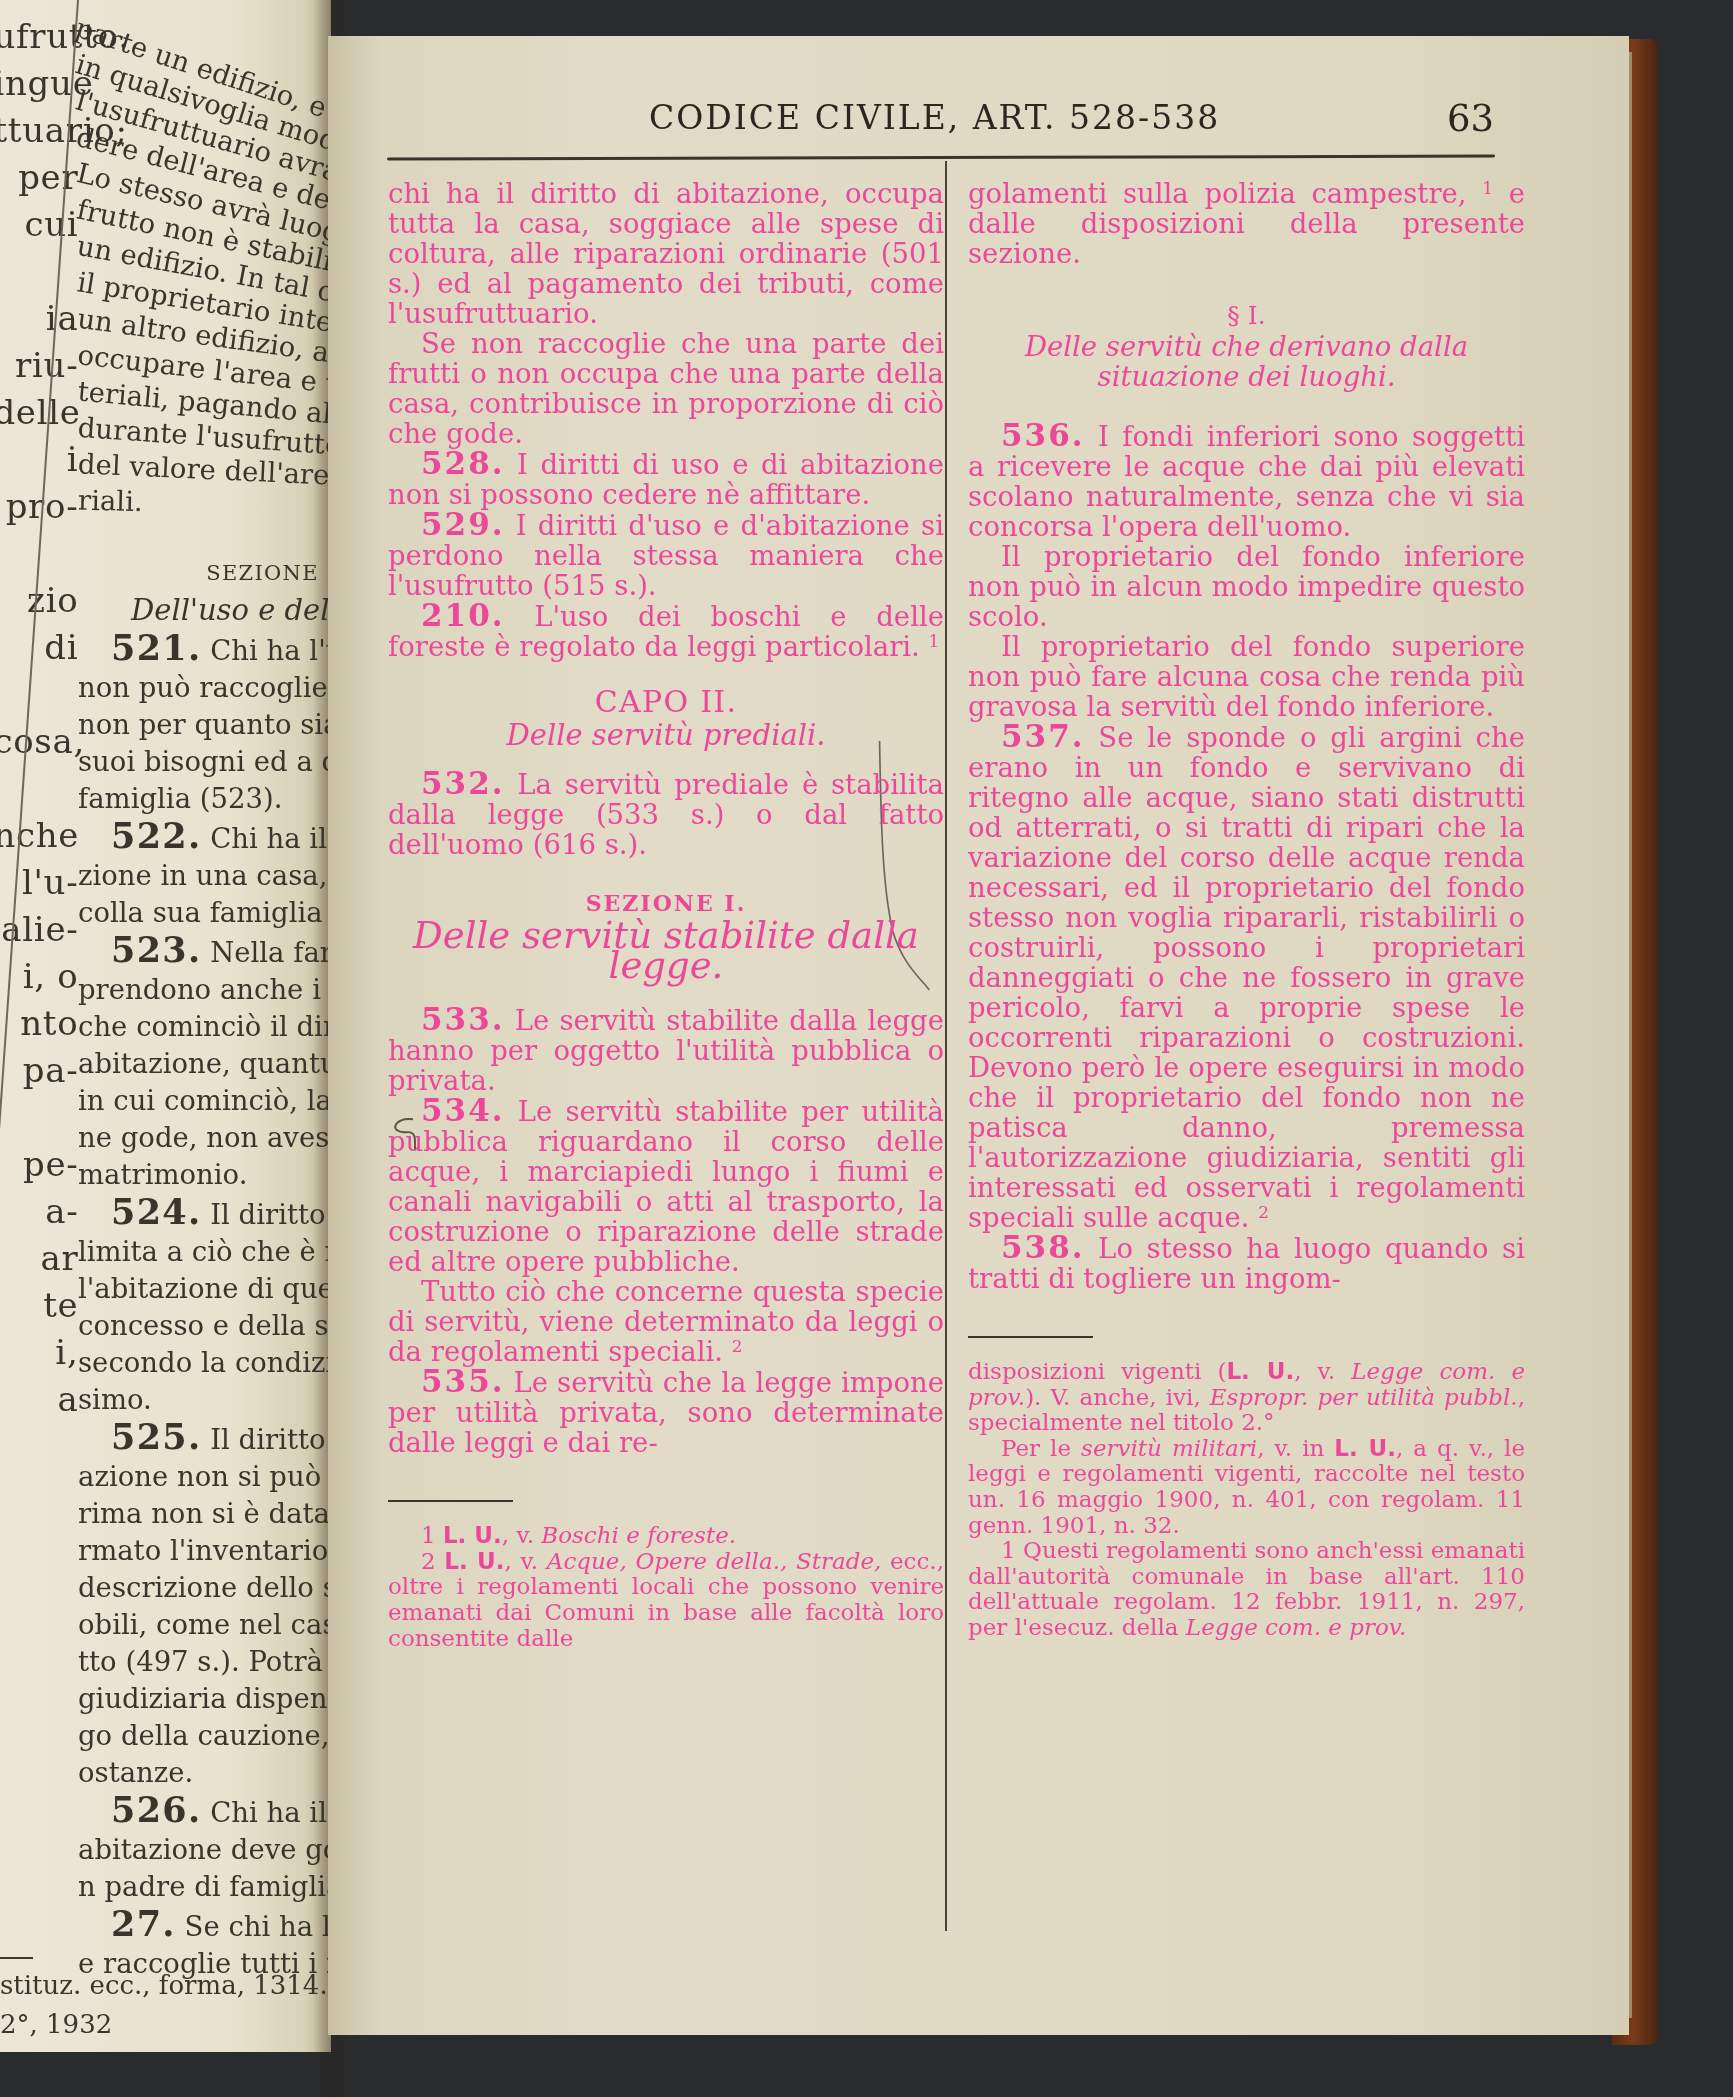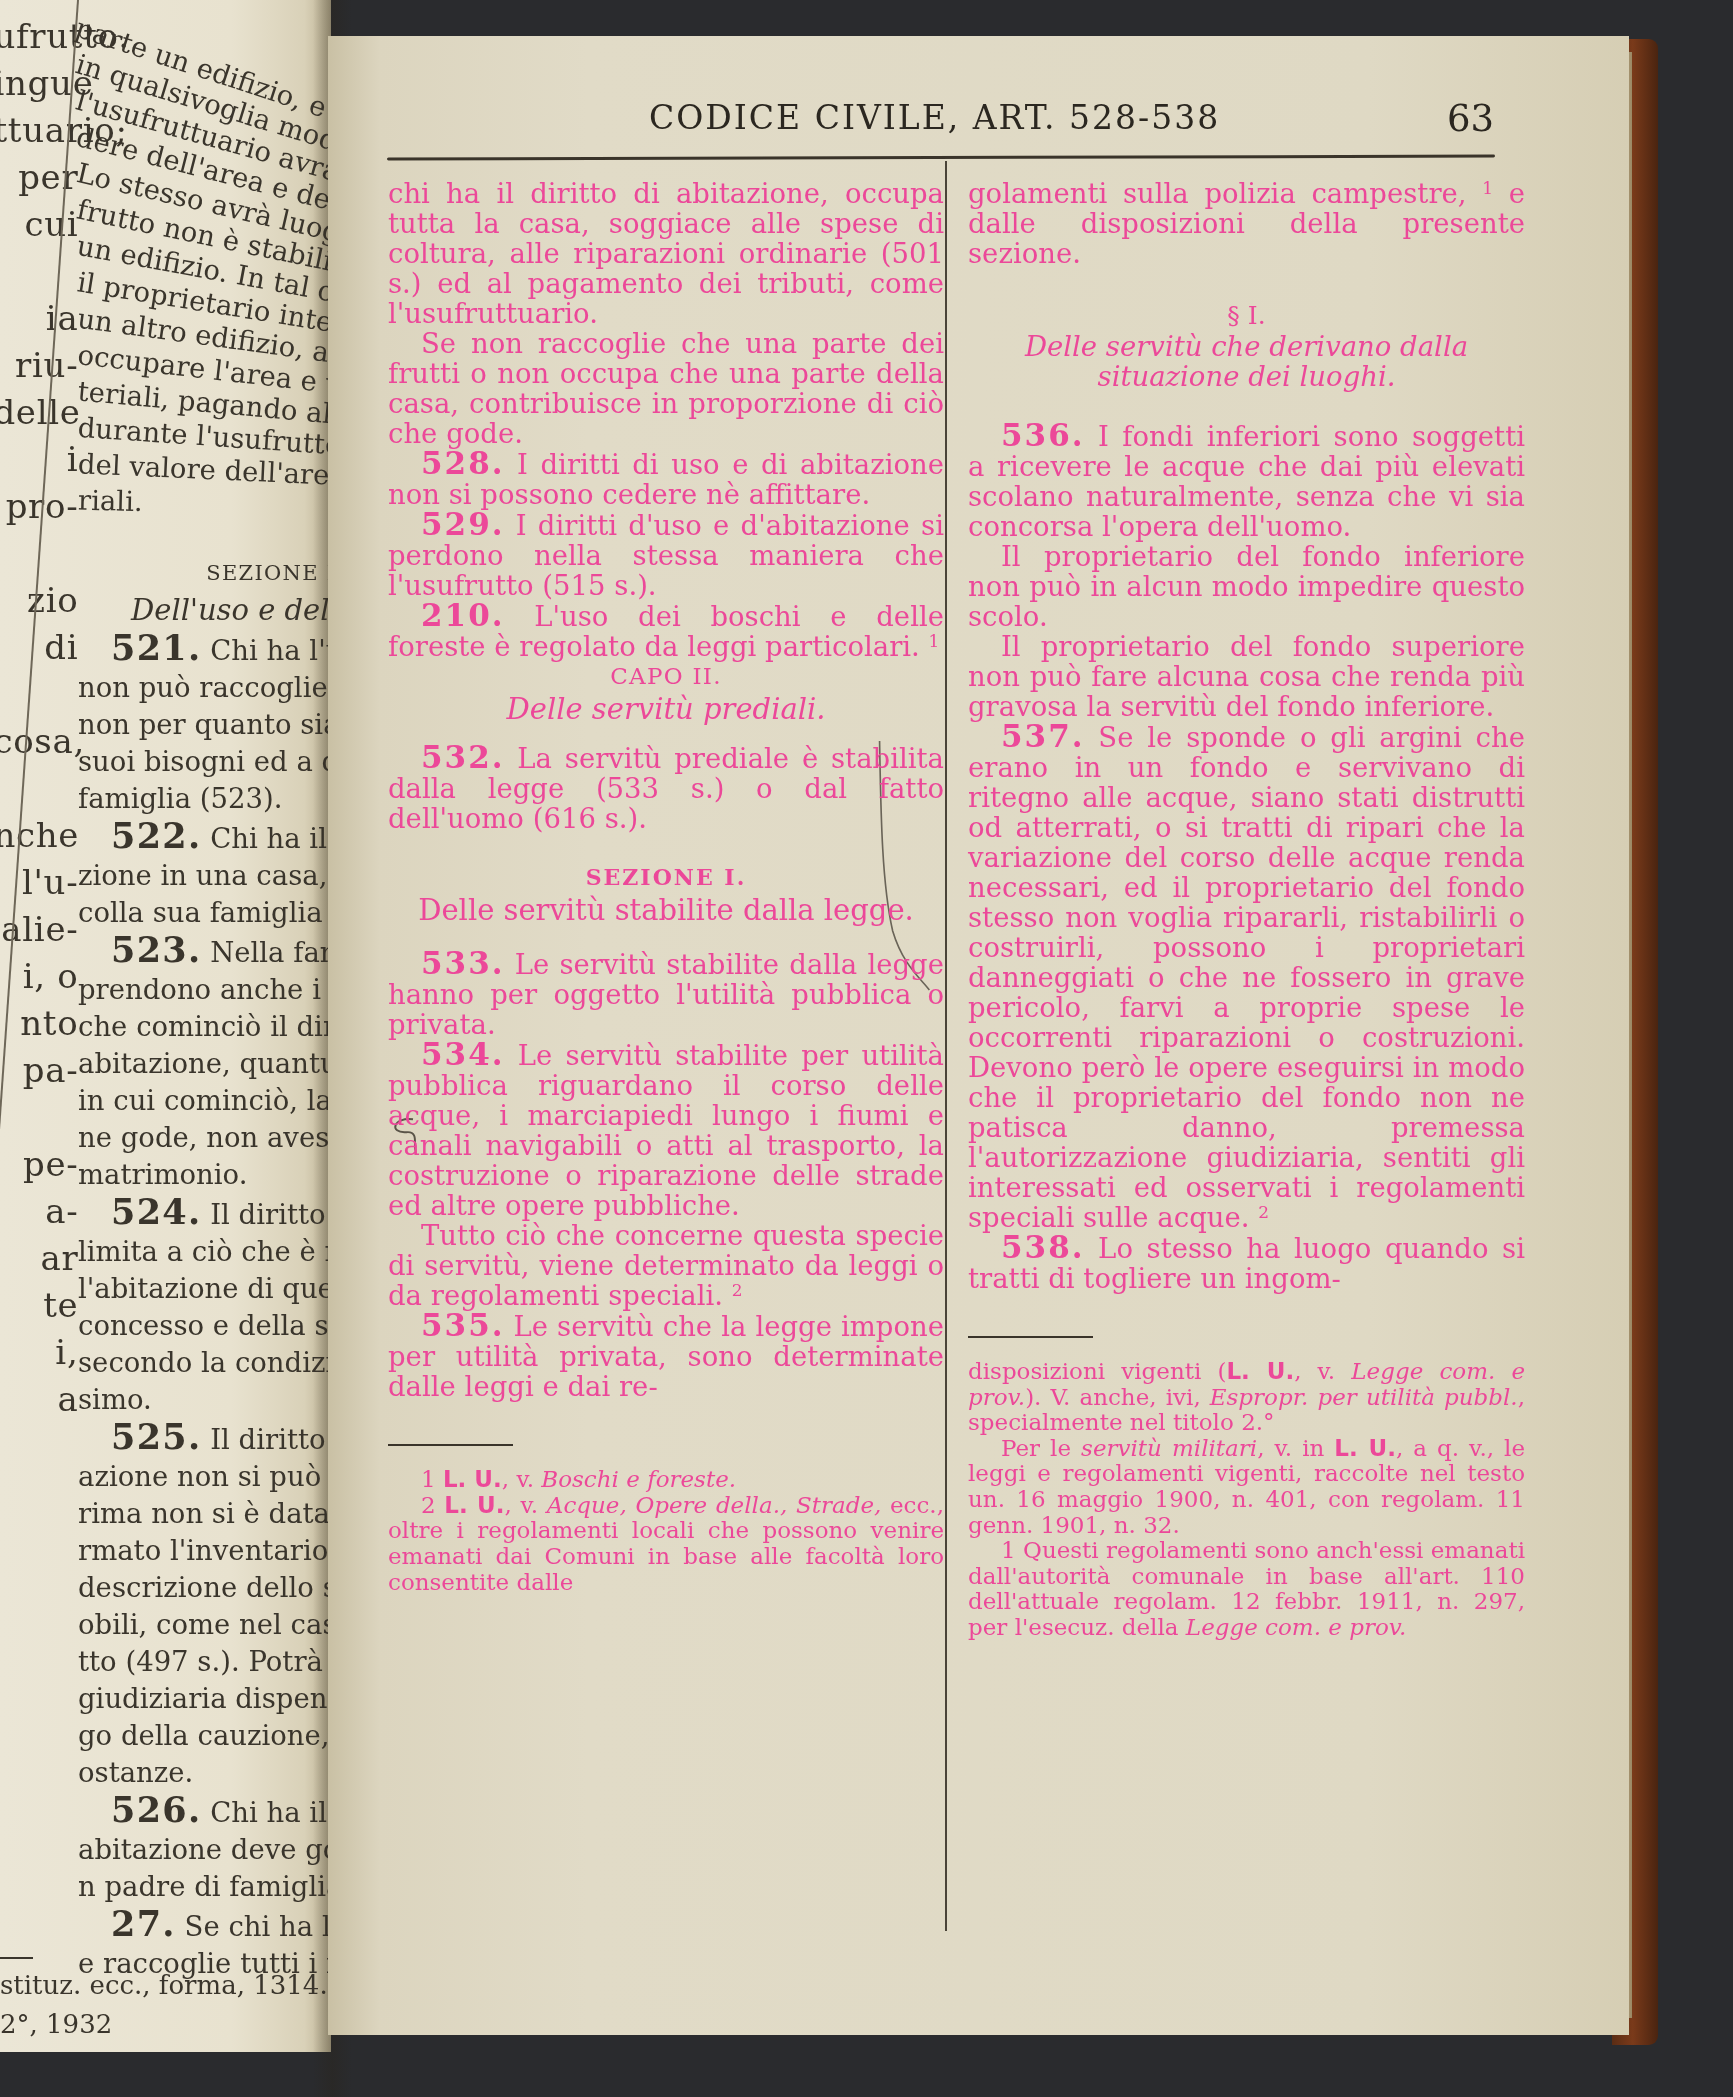--- a/index.html
+++ b/index.html
@@ -70,24 +70,24 @@
     position: absolute; top: 178px; font-size: 27.5px; line-height: 30px; color: #ec4899;
     text-align: justify;
   }
   .col-left { left: 388px; width: 556px; }
   .col-right { left: 968px; width: 557px; }
   .para { margin: 0; text-indent: 0; }
   .para.indent { text-indent: 33px; }
   .art-num { font-weight: bold; font-size: 31px; letter-spacing: 2px; }
   sup.fn { font-size: 17px; vertical-align: 9.2px; line-height: 0; }
   .heading-center { text-align: center; margin: 0; }
-  .chapter-title { font-size: 23px; letter-spacing: 1.3px; }
+  .chapter-title { font-size: 30px; letter-spacing: 1.3px; margin-top: 26px; }
   .chapter-sub { font-style: italic; font-size: 29px; margin-top: 2.6px; margin-bottom: 18.4px; }
   .section-title { font-size: 22px; font-weight: bold; letter-spacing: 2px; margin-top: 29px; }
-  .section-sub { font-size: 29px; margin-top: 2.6px; margin-bottom: 23.6px; }
+  .section-sub { font-style: italic; font-size: 37px; margin-top: 2.6px; margin-bottom: 23.6px; }
   .par-mark { font-size: 25px; margin-top: 33px; }
   .par-sub { font-style: italic; font-size: 27.5px; margin-bottom: 29px; }
   .fn-rule { width: 125px; height: 2px; background: #3a342a; margin: 43px 0 21px 0; }
   .footnotes { font-size: 23px; line-height: 25.6px; }
   .footnotes .lu { font-family: "DejaVu Sans", "Liberation Sans", sans-serif; font-weight: bold; }
   .footnotes i { font-style: italic; }
   .pencil-mark {
     position: absolute; left: 387px; top: 1114px; width: 39px; height: 39px;
   }
   .pencil-line {

